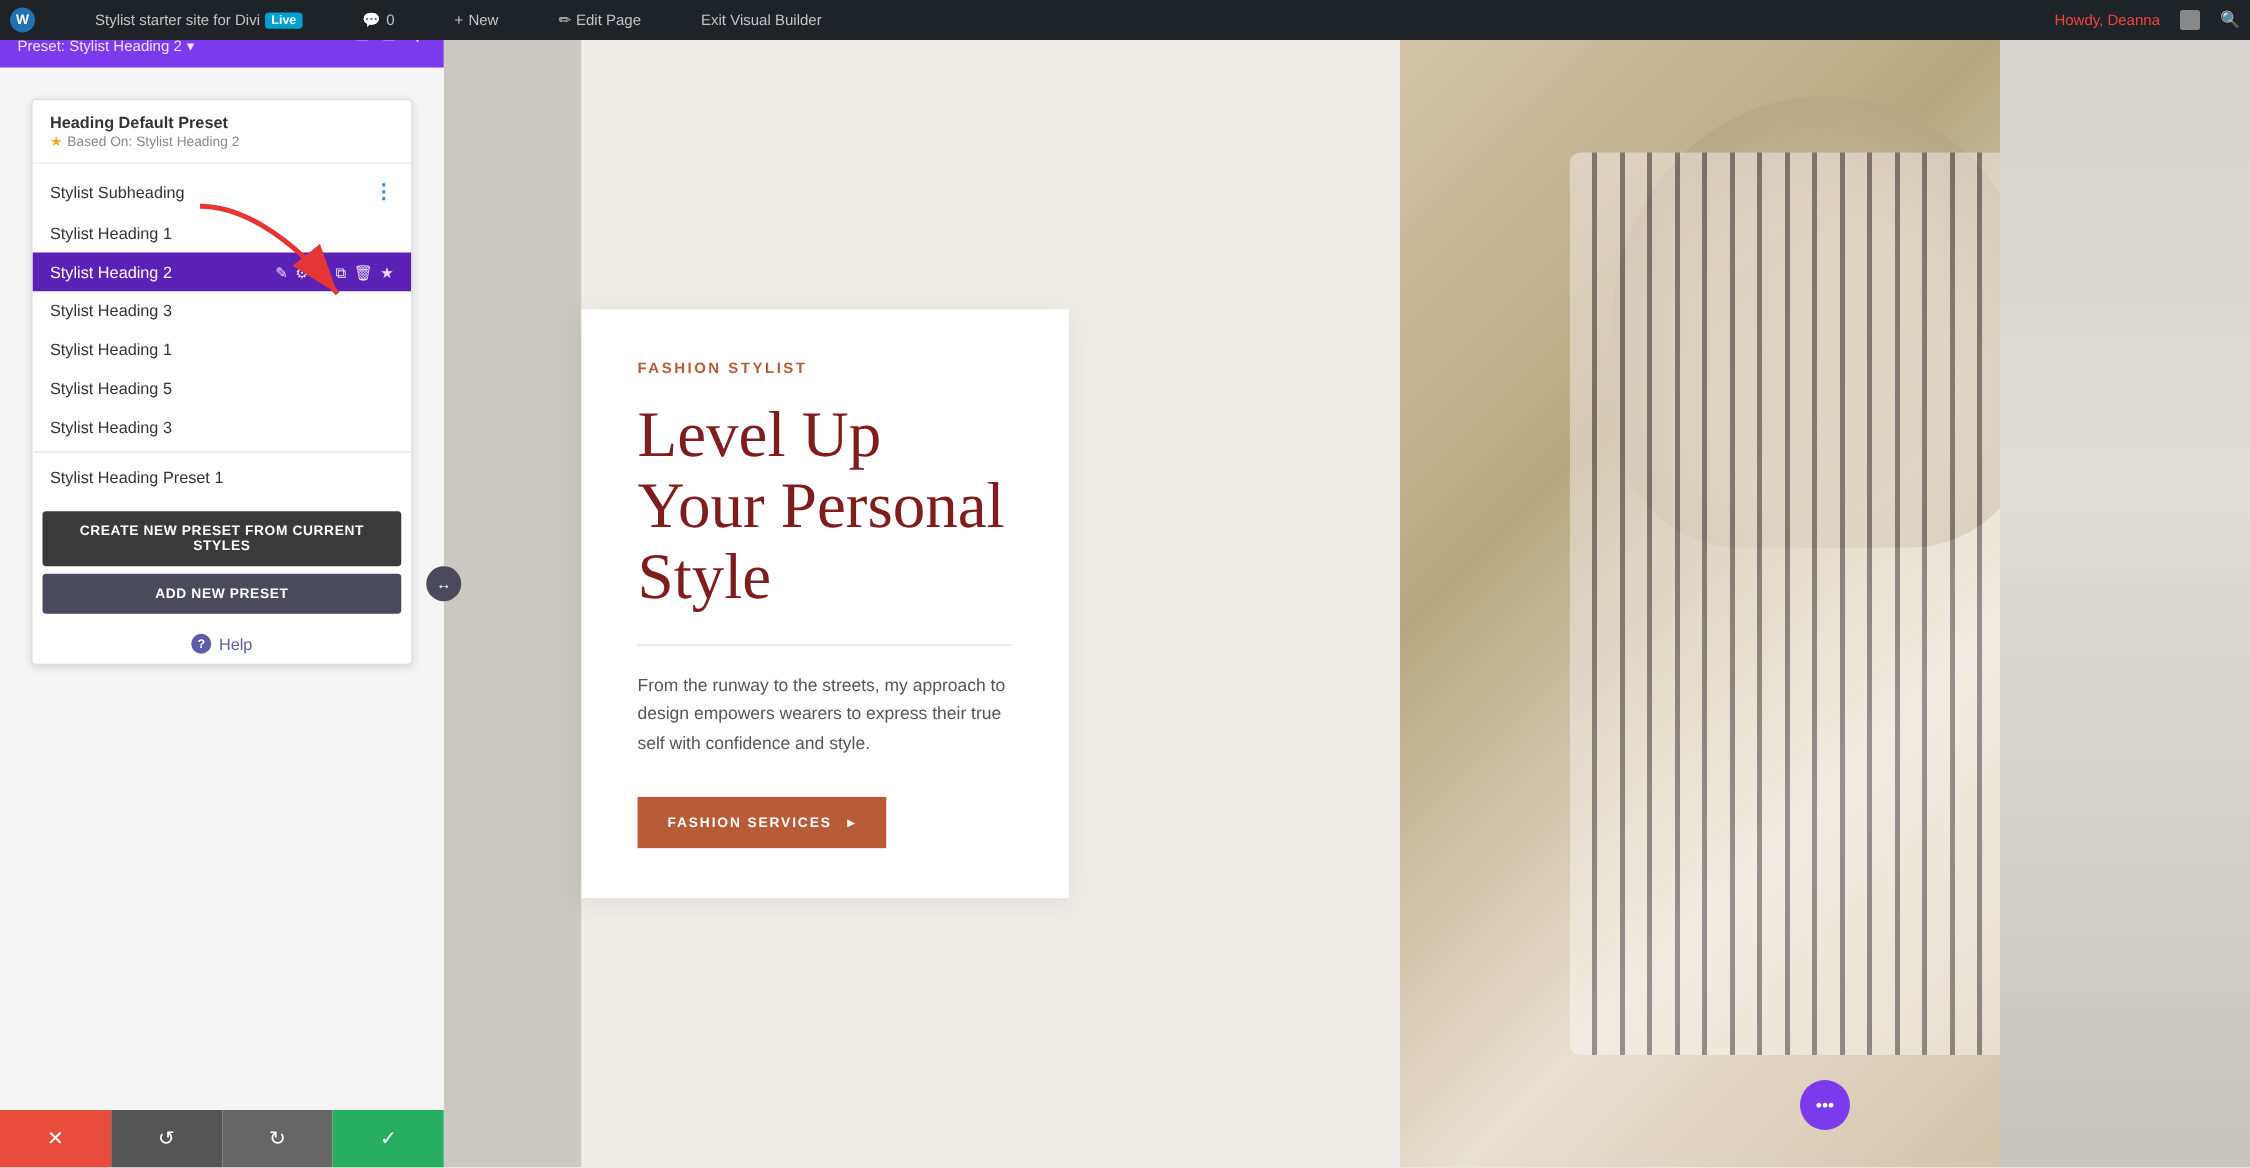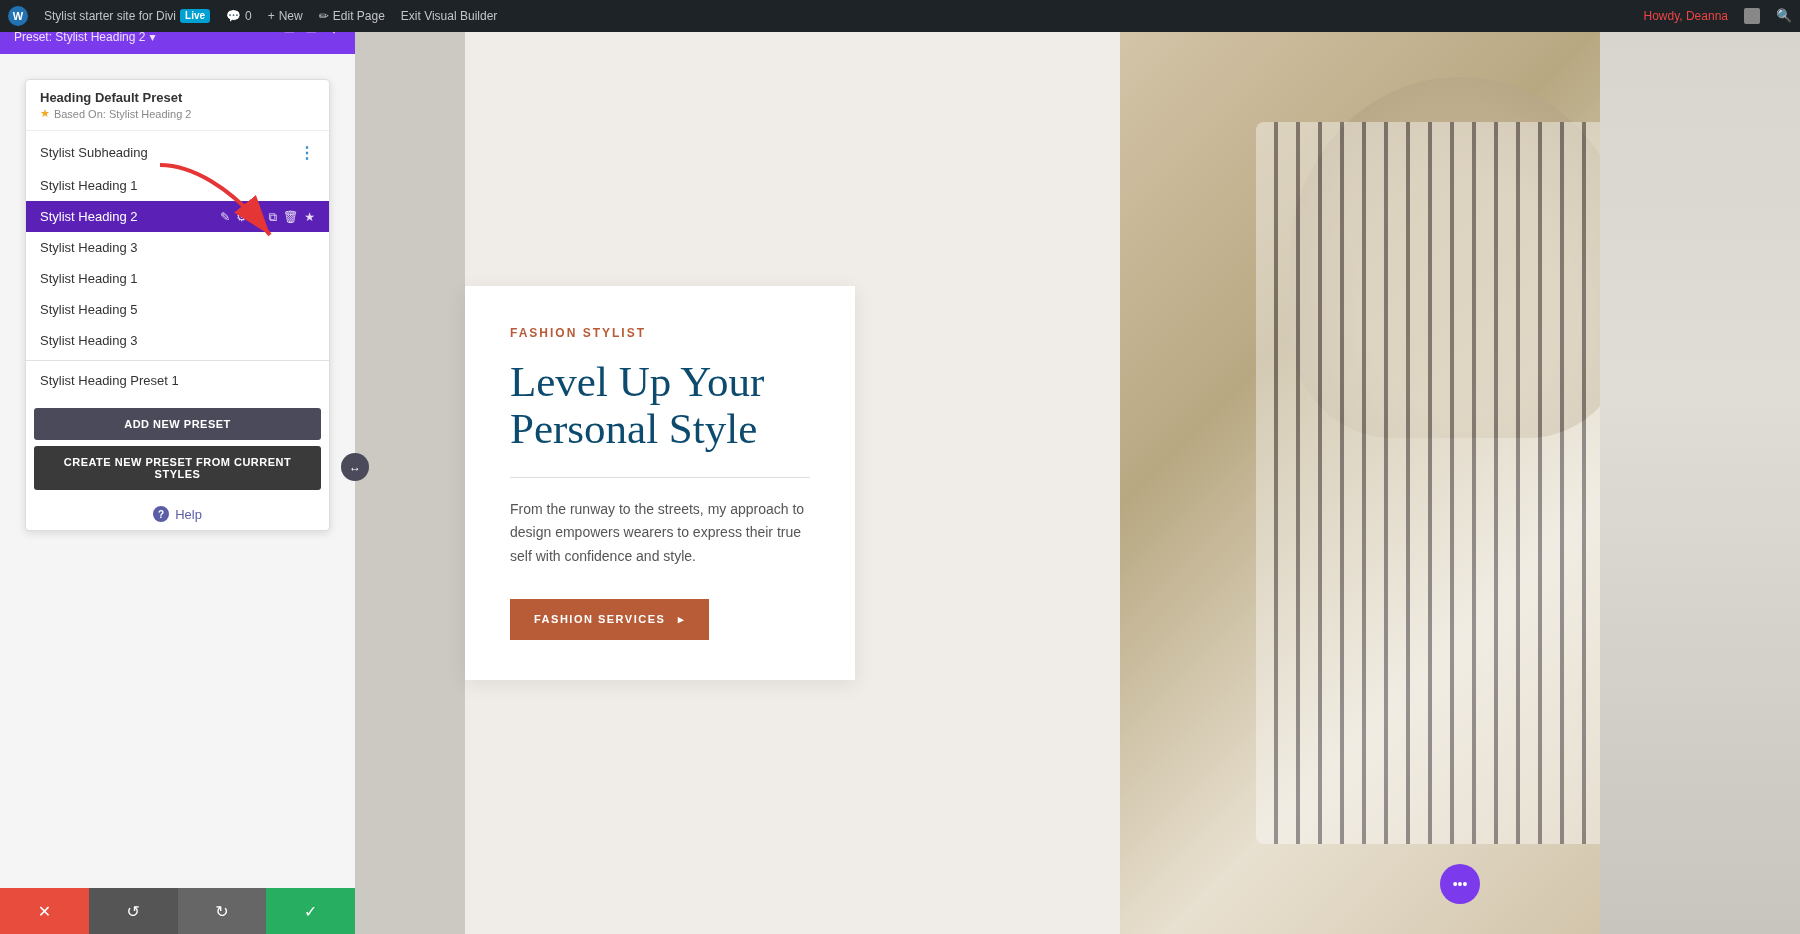--- a/index.html
+++ b/index.html
@@ -4,21 +4,21 @@
   <style>
     * { box-sizing: border-box; margin: 0; padding: 0; }
     body { font-family: -apple-system, BlinkMacSystemFont, 'Segoe UI', sans-serif; background: #f0ede8; width: 1800px; height: 934px; overflow: hidden; position: relative; }
 
     
     .admin-bar {
       position: absolute; top: 0; left: 0; right: 0; height: 32px;
       background: #1d2327; display: flex; align-items: center;
       padding: 0 8px; gap: 16px; z-index: 100;
     }
-    .admin-bar-item { color: #c3c4c7; font-size: 12px; display: flex; gap: 4px; cursor: pointer; }
+    .admin-bar-item { color: #c3c4c7; font-size: 12px; display: flex; align-items: center; gap: 4px; cursor: pointer; margin-left: 32px; }
     .admin-bar-wp { width: 20px; height: 20px; background: #2271b1; border-radius: 50%; display: flex; align-items: center; justify-content: center; color: white; font-size: 11px; font-weight: bold; }
     .admin-bar-live { background: #00a0d2; color: white; font-size: 10px; padding: 1px 5px; border-radius: 3px; font-weight: bold; }
     .admin-bar-spacer { flex: 1; }
     .admin-bar-howdy { color: #ef4444; font-size: 12px; }
     .admin-bar-avatar { width: 16px; height: 16px; background: #888; border-radius: 2px; }
     .admin-bar-search { width: 16px; height: 16px; color: #c3c4c7; font-size: 13px; }
 
     
     .left-panel {
       position: absolute; top: 0; left: 0; width: 355px; height: 934px;
@@ -114,21 +114,21 @@
       display: flex;
     }
 
     
     .hero-left {
       position: absolute; left: 110px; top: 50%; transform: translateY(-50%);
       width: 390px; background: white; padding: 40px 45px;
       box-shadow: 0 4px 20px rgba(0,0,0,0.08);
     }
     .hero-eyebrow { color: #b85c38; font-size: 12px; font-weight: 600; letter-spacing: 2px; text-transform: uppercase; margin-bottom: 18px; }
-    .hero-title { font-family: Georgia, serif; font-size: 43px; line-height: 1.1; color: #0c4a6e; margin-bottom: 24px; }
+    .hero-title { font-family: Georgia, serif; font-size: 52px; line-height: 1.1; color: #7f1d1d; margin-bottom: 24px; }
     .hero-divider { border: none; border-top: 1px solid #ddd; margin: 20px 0; }
     .hero-text { font-size: 14px; line-height: 1.7; color: #555; margin-bottom: 30px; }
     .hero-btn {
       display: inline-block; background: #b85c38; color: white;
       padding: 14px 24px; font-size: 11px; font-weight: 700;
       letter-spacing: 1.5px; text-transform: uppercase; cursor: pointer;
       border: none;
     }
     .hero-btn-arrow { margin-left: 8px; }
 
@@ -284,22 +284,22 @@
       </div>
 
       <hr class="preset-divider">
 
       <div class="preset-item">
         <span>Stylist Heading Preset 1</span>
       </div>
     </div>
 
     <div class="preset-buttons">
+      <button class="btn-preset btn-create">CREATE NEW PRESET FROM CURRENT STYLES</button>
       <button class="btn-preset btn-add">ADD NEW PRESET</button>
-      <button class="btn-preset btn-create">CREATE NEW PRESET FROM CURRENT STYLES</button>
     </div>
 
     <div class="preset-help">
       <span class="help-circle">?</span>
       <span>Help</span>
     </div>
   </div>
 
   <div class="resize-handle">↔</div>
 

